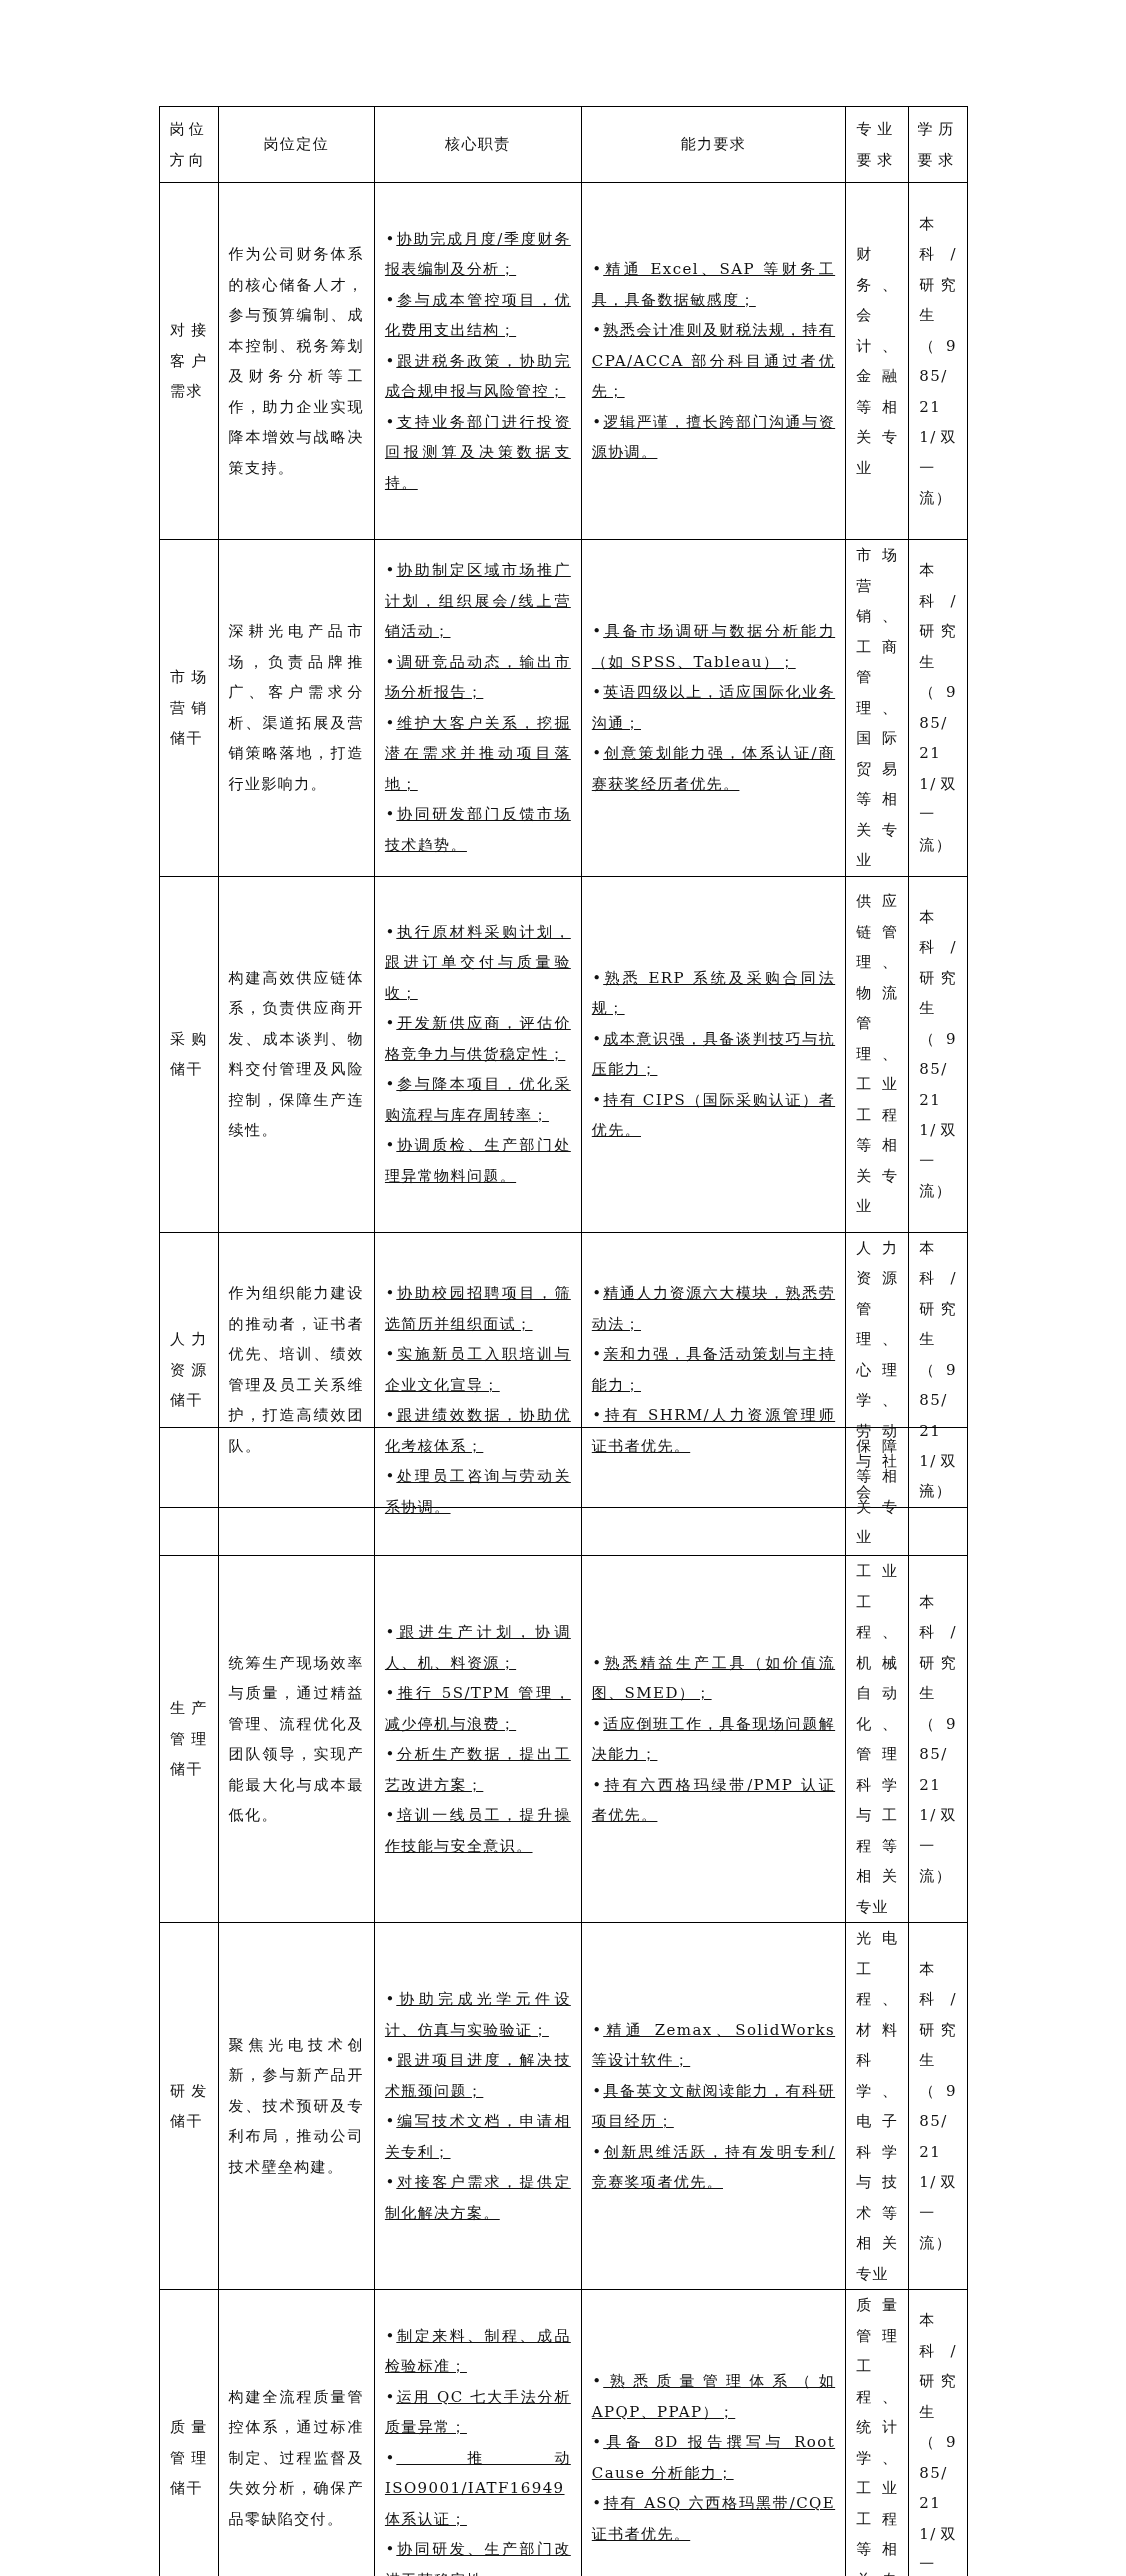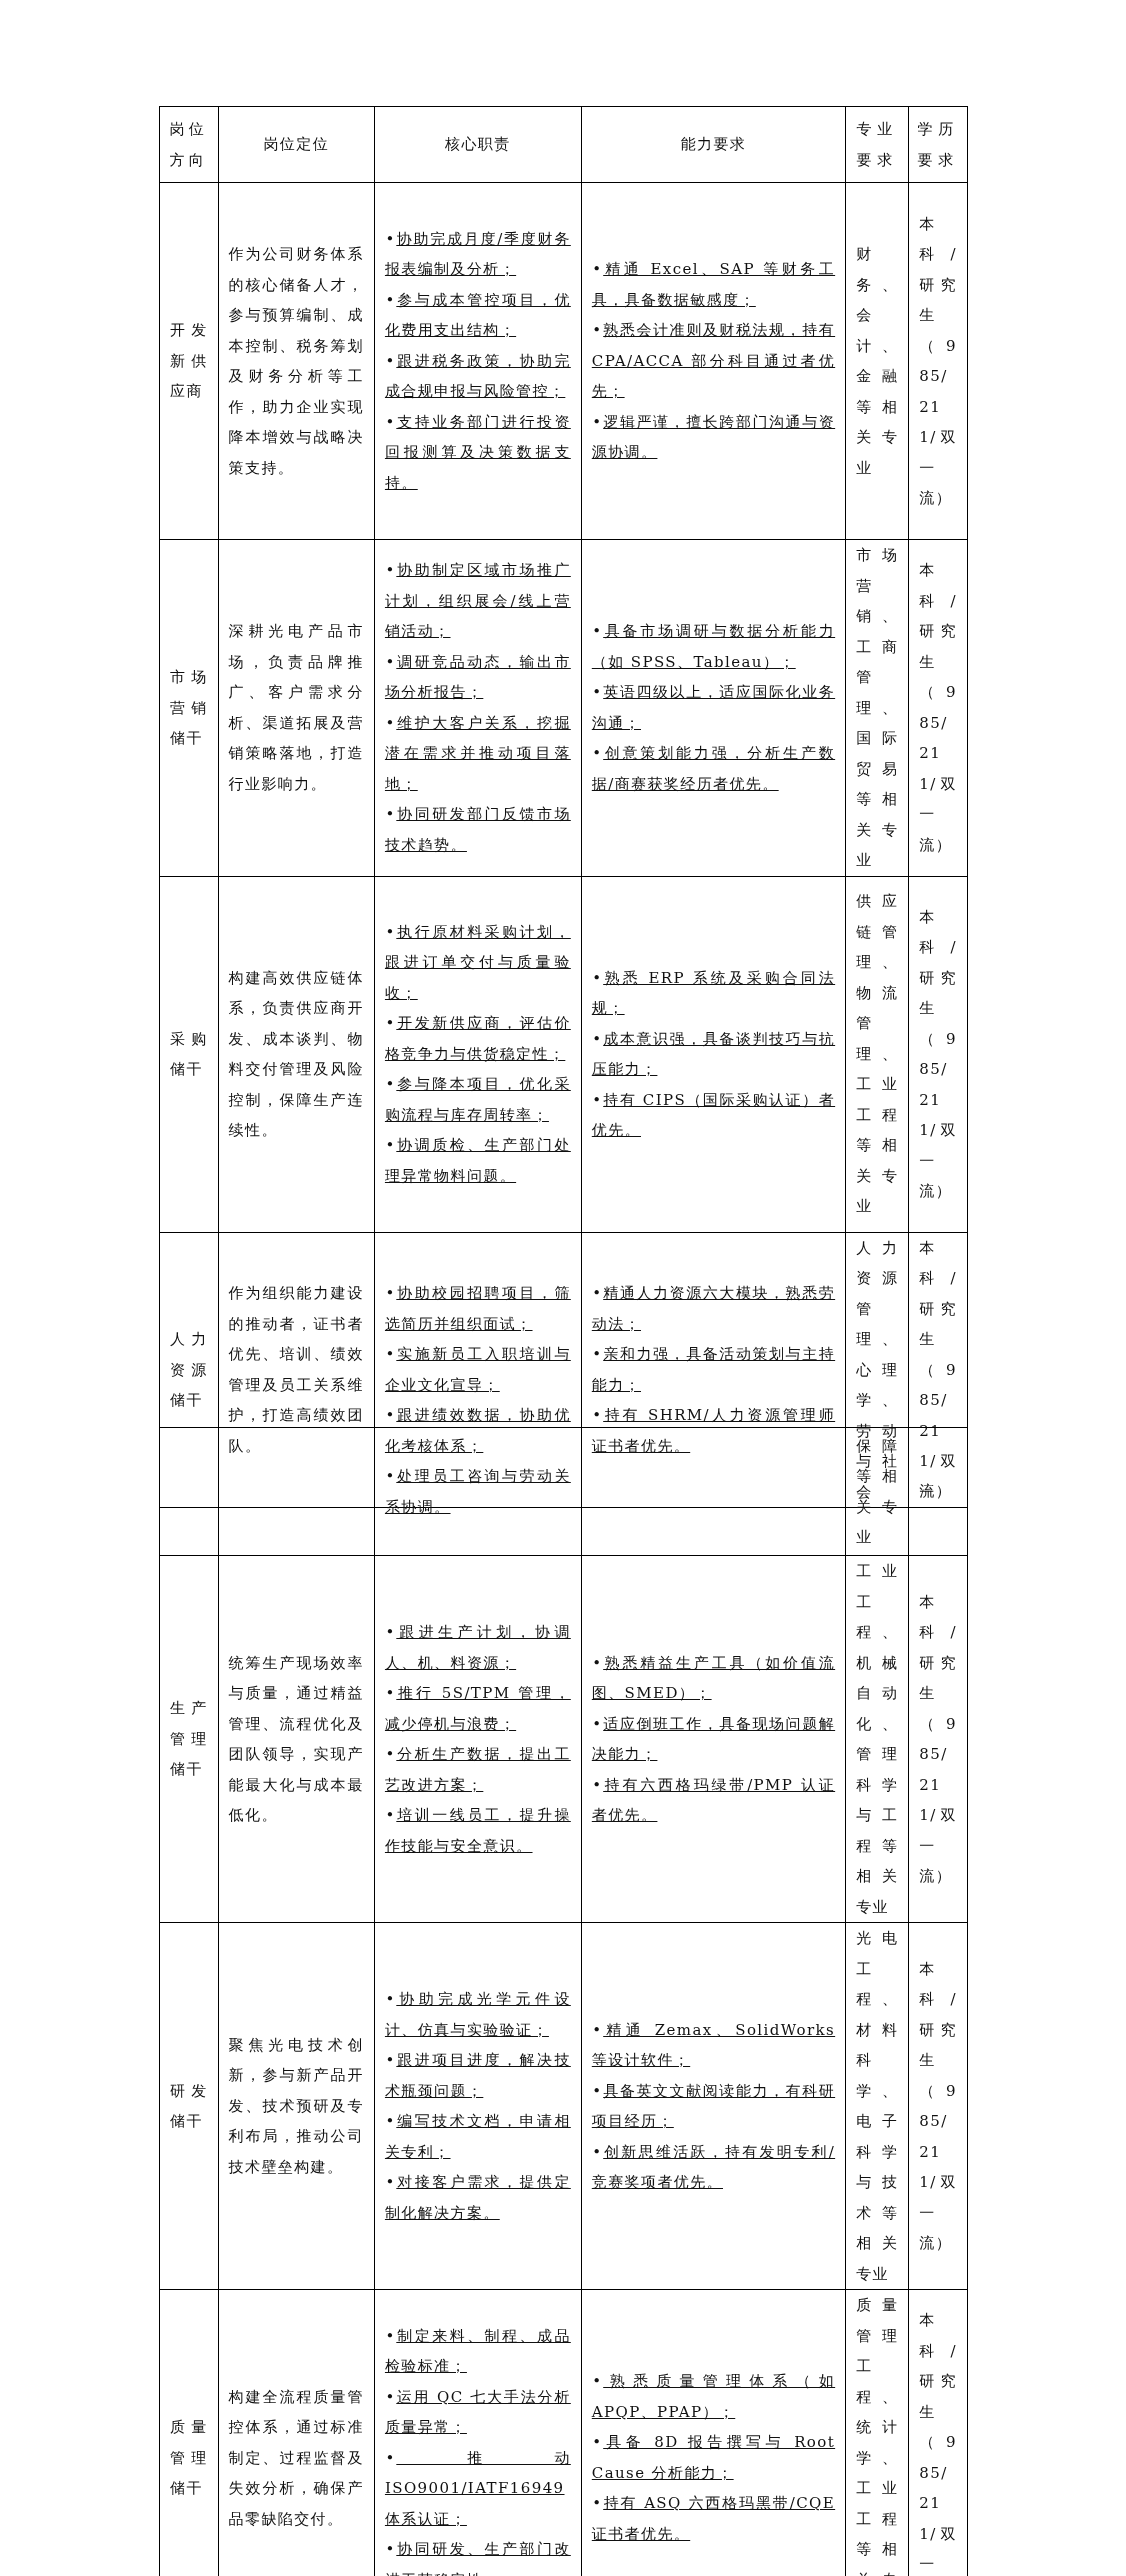--- a/index.html
+++ b/index.html
@@ -61,21 +61,21 @@
       <tr class="hdr">
     <th style="letter-spacing:4.3px;padding:0 7px;">岗位方向</th>
     <th>岗位定位</th>
     <th>核心职责</th>
     <th>能力要求</th>
     <th style="letter-spacing:5.7px;padding:7px 7px;">专业要求</th>
     <th style="letter-spacing:5.7px;padding:0 7px;">学历要求</th>
   </tr>
 
   <tr style="height:357px;">
-    <td class="dir-cell">开发新供应商</td>
+    <td class="dir-cell">对接客户需求</td>
     <td class="pos-cell">作为公司财务体系的核心储备人才，参与预算编制、成本控制、税务筹划及财务分析等工作，助力企业实现降本增效与战略决策支持。</td>
     <td class="duty-cell">
       <ul class="bullet-list">
         <li><span class="dot">•</span><span>协助完成月度/季度财务报表编制及分析；</span></li>
         <li><span class="dot">•</span><span>参与成本管控项目，优化费用支出结构；</span></li>
         <li><span class="dot">•</span><span>跟进税务政策，协助完成合规申报与风险管控；</span></li>
         <li><span class="dot">•</span><span>支持业务部门进行投资回报测算及决策数据支持。</span></li>
       </ul>
     </td>
     <td class="abil-cell">
@@ -97,21 +97,21 @@
         <li><span class="dot">•</span><span>协助制定区域市场推广计划，组织展会/线上营销活动；</span></li>
         <li><span class="dot">•</span><span>调研竞品动态，输出市场分析报告；</span></li>
         <li><span class="dot">•</span><span>维护大客户关系，挖掘潜在需求并推动项目落地；</span></li>
         <li><span class="dot">•</span><span>协同研发部门反馈市场技术趋势。</span></li>
       </ul>
     </td>
     <td class="abil-cell">
       <ul class="bullet-list">
         <li><span class="dot">•</span><span>具备市场调研与数据分析能力（如 SPSS、Tableau）；</span></li>
         <li><span class="dot">•</span><span>英语四级以上，适应国际化业务沟通；</span></li>
-        <li><span class="dot">•</span><span>创意策划能力强，分析生产数据/商赛获奖经历者优先。</span></li>
+        <li><span class="dot">•</span><span>创意策划能力强，体系认证/商赛获奖经历者优先。</span></li>
       </ul>
     </td>
     <td class="major-cell">市场营销、工商管理、国际贸易等相关专业</td>
     <td class="edu-cell">本科/研究生（985/211/双一流）</td>
   </tr>
 
   <tr style="height:356px;">
     <td class="dir-cell">采购储干</td>
     <td class="pos-cell">构建高效供应链体系，负责供应商开发、成本谈判、物料交付管理及风险控制，保障生产连续性。</td>
     <td class="duty-cell">

